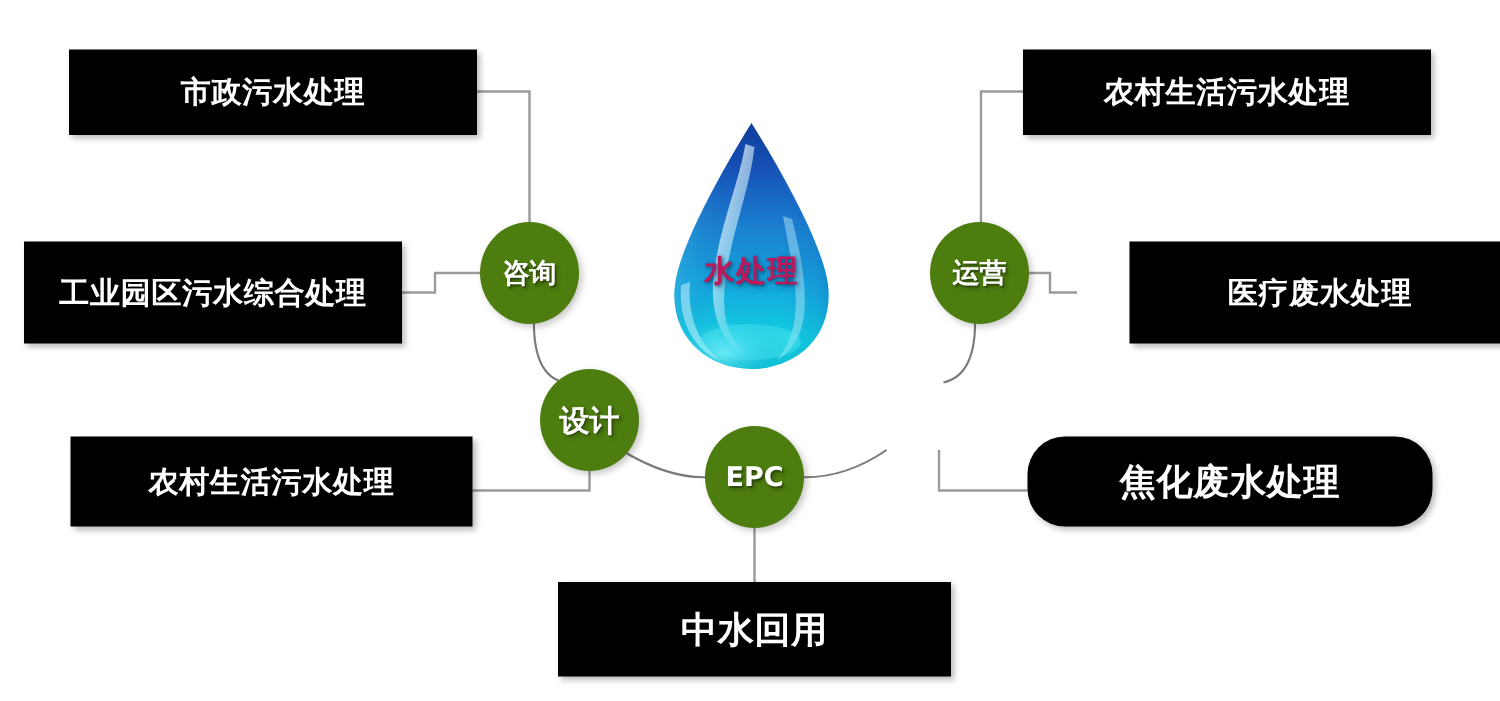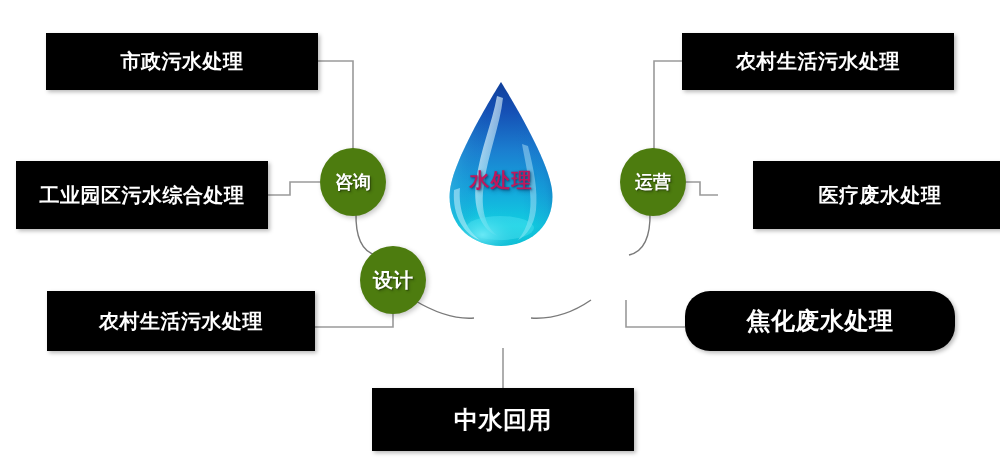--- a/index.html
+++ b/index.html
@@ -160,20 +160,23 @@
   </div>
 
   <div class="node-circle" style="left:320px; top:148px; width:66px; height:68px; font-size:18px;">
     <span class="node-label">咨询</span>
   </div>
 
   <div class="node-circle" style="left:360px; top:246px; width:66px; height:68px; font-size:20px;">
     <span class="node-label">设计</span>
   </div>
 
+  <div class="node-circle" style="left:470px; top:284px; width:66px; height:68px; font-size:18px;">
+    <span class="node-label">EPC</span>
+  </div>
 
 
   <div class="node-circle" style="left:620px; top:148px; width:66px; height:68px; font-size:18px;">
     <span class="node-label">运营</span>
   </div>
 
   <div class="leaf-box" style="left:46px; top:33px; width:272px; height:57px; font-size:20px;">
     <span class="leaf-label">市政污水处理</span>
   </div>
 

